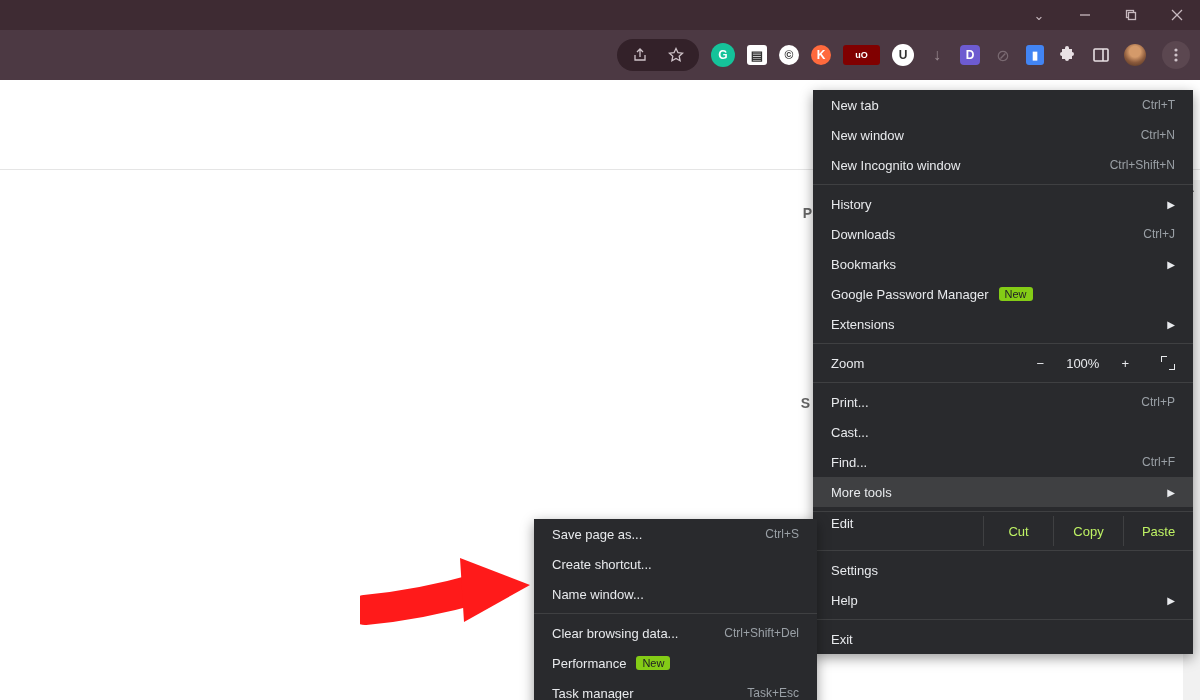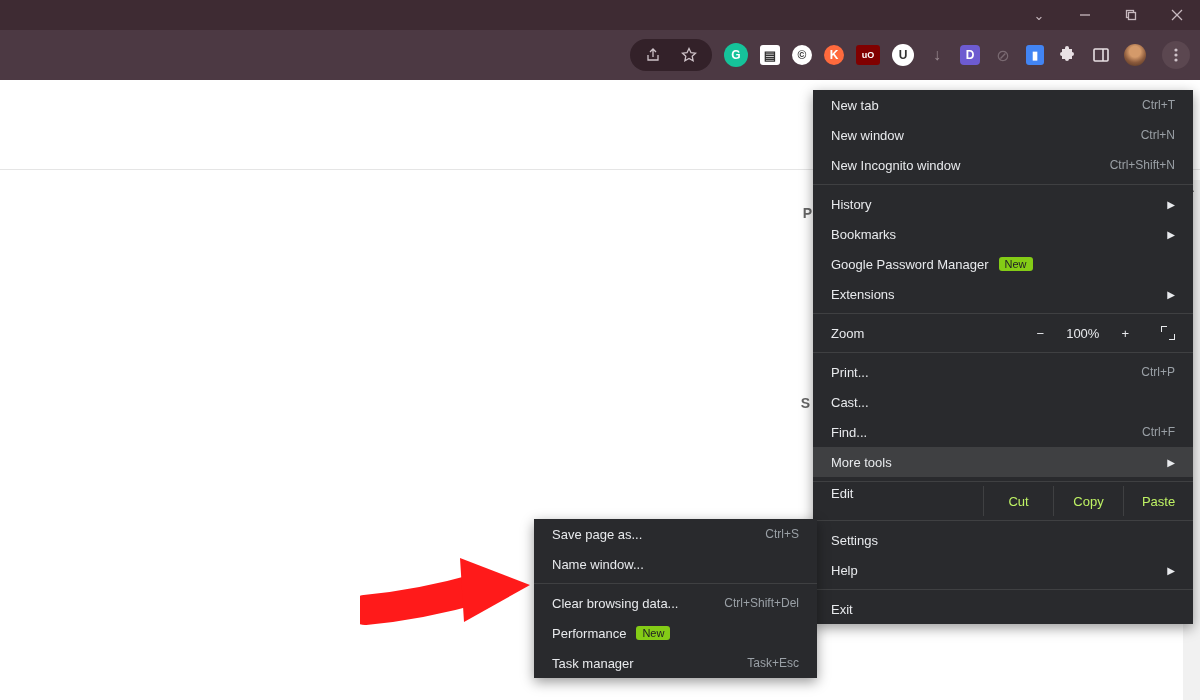--- a/index.html
+++ b/index.html
@@ -100,21 +100,21 @@
       <svg width="16" height="16" viewBox="0 0 16 16" fill="none" stroke="#cfc3c9" stroke-width="1.3">
           <path d="M8 1.5l2 4.2 4.5.5-3.3 3 .9 4.5L8 11.5l-4.1 2.2.9-4.5L1.5 6.2 6 5.7z"></path>
         </svg>
     </div>
   </div>
   <div class="ext-row">
     <div class="ext-icon" style="background:#15c39a;color:#fff">G</div>
     <div class="ext-icon" style="background:#fff;color:#333;border-radius:3px;width:20px;height:20px;font-size:13px">▤</div>
     <div class="ext-icon" style="background:#fff;color:#333;width:20px;height:20px;font-size:12px">©</div>
     <div class="ext-icon" style="background:#ff6a3d;color:#fff;width:20px;height:20px">K</div>
-    <div class="ext-icon" style="background:#800000;color:#fff;border-radius:3px;width:24px;height:20px;font-size:9px">uO</div>
+    <div class="ext-icon" style="background:#800000;color:#fff;border-radius:3px;width:37px;height:20px;font-size:9px">uO</div>
     <div class="ext-icon" style="background:#fff;color:#333;width:22px;height:22px">U</div>
     <div class="tb-icon" style="color:#9a8a91;font-size:16px">↓</div>
     <div class="ext-icon" style="background:#6d5bd0;color:#fff;border-radius:4px;width:20px;height:20px">D</div>
     <div class="tb-icon" style="color:#7a6a72;font-size:16px">⊘</div>
     <div class="ext-icon" style="background:#4285f4;color:#fff;border-radius:3px;width:18px;height:20px;font-size:11px">▮</div>
     <div class="tb-icon" style="color:#e8e0e4">
       <svg width="18" height="18" viewBox="0 0 18 18" fill="#e8e0e4">
           <path d="M7 2a2 2 0 014 0v1h3v3a2 2 0 010 4v3h-3a2 2 0 01-4 0H4v-3a2 2 0 010-4V3h3z"></path>
         </svg>
     </div>
@@ -161,20 +161,24 @@
   <div class="menu-row">
     <span class="lbl">New Incognito window</span>
     <span class="sc">Ctrl+Shift+N</span>
   </div>
   <div class="menu-sep"></div>
   <div class="menu-row">
     <span class="lbl">History</span>
     <span class="submenu-arrow">▶</span>
   </div>
   <div class="menu-row">
+    <span class="lbl">Downloads</span>
+    <span class="sc">Ctrl+J</span>
+  </div>
+  <div class="menu-row">
     <span class="lbl">Bookmarks</span>
     <span class="submenu-arrow">▶</span>
   </div>
   <div class="menu-row">
     <span class="lbl">
         <span>Google Password Manager</span>
         <span class="badge-new">New</span>
       </span>
     <span></span>
   </div>
@@ -231,20 +235,24 @@
     <span></span>
   </div>
 </div>
 
 <div class="menu sub-menu">
   <div class="menu-row">
     <span class="lbl">Save page as...</span>
     <span class="sc">Ctrl+S</span>
   </div>
   <div class="menu-row">
+    <span class="lbl">Create shortcut...</span>
+    <span></span>
+  </div>
+  <div class="menu-row">
     <span class="lbl">Name window...</span>
     <span></span>
   </div>
   <div class="menu-sep"></div>
   <div class="menu-row">
     <span class="lbl">Clear browsing data...</span>
     <span class="sc">Ctrl+Shift+Del</span>
   </div>
   <div class="menu-row">
     <span class="lbl">

